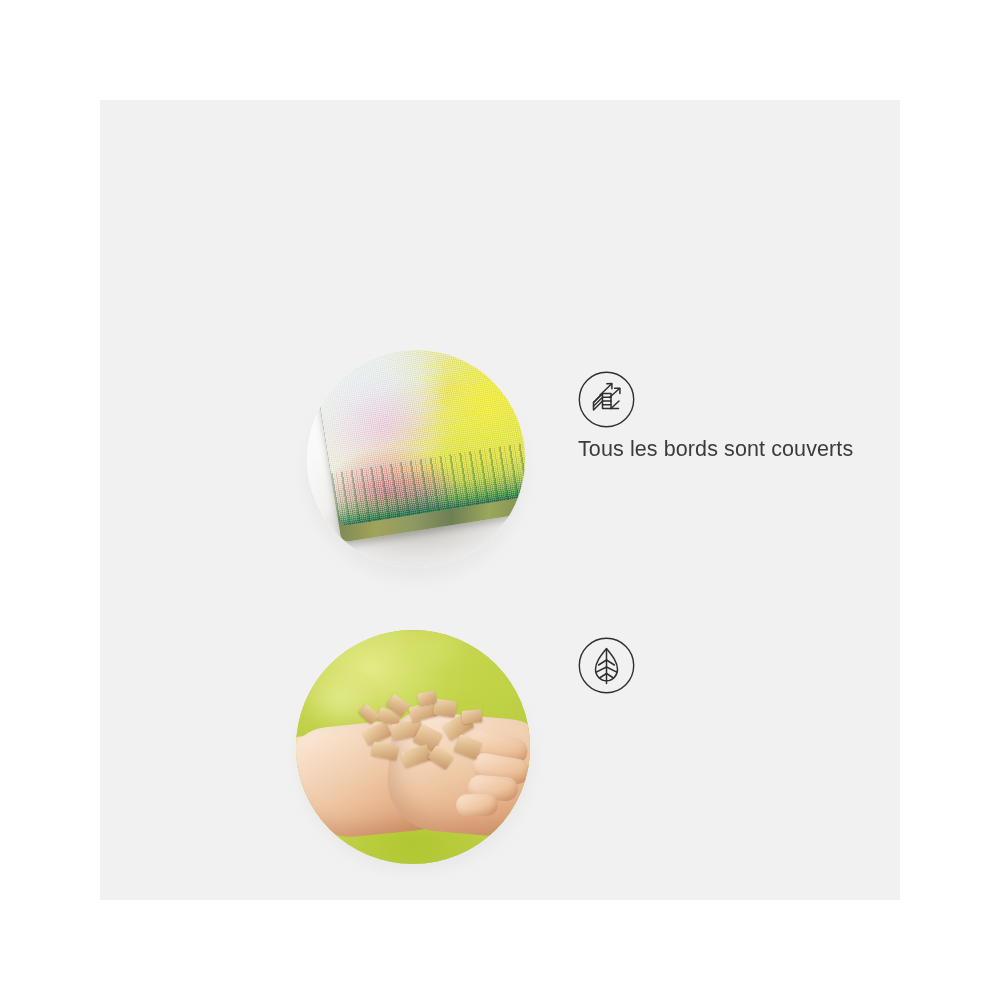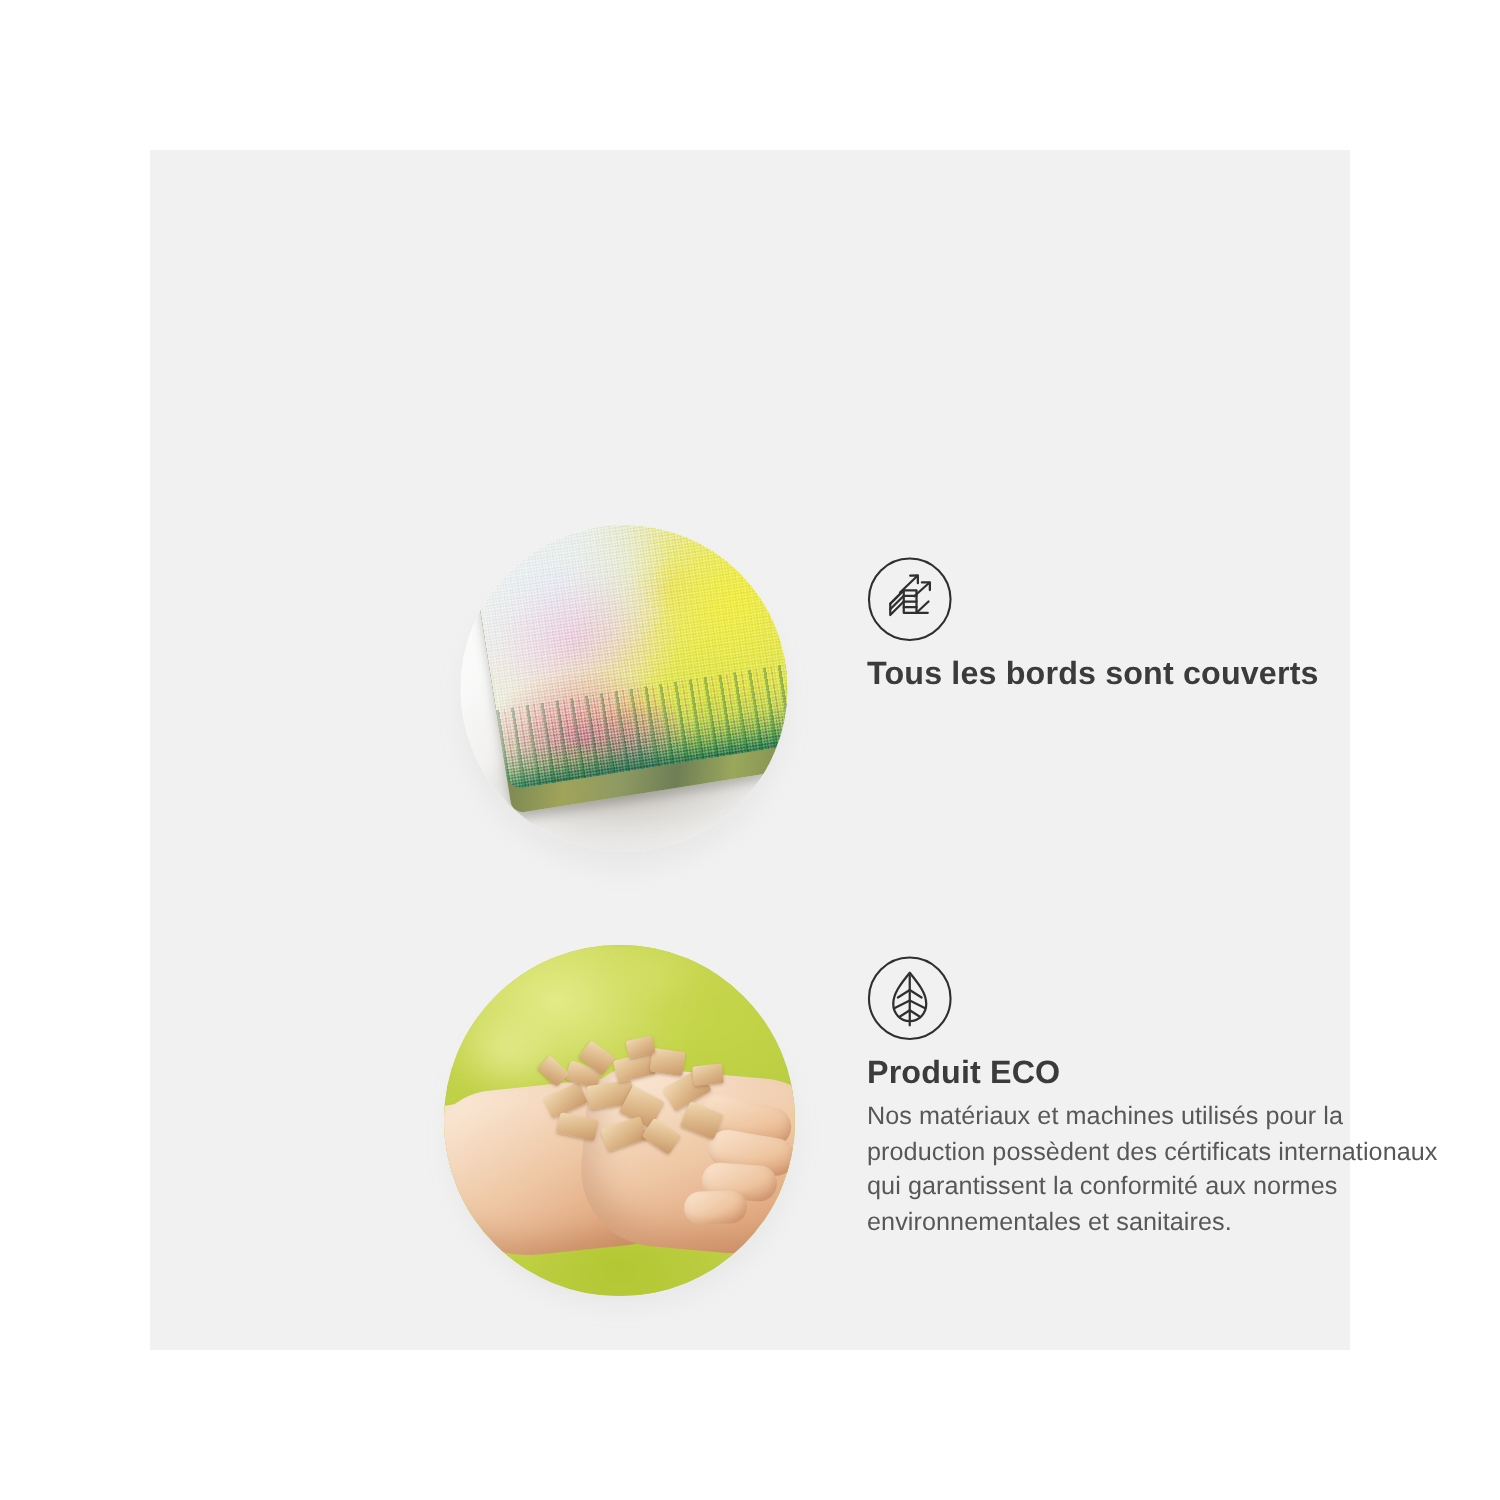--- a/index.html
+++ b/index.html
@@ -227,21 +227,21 @@
   #icon-eco    { left: 478px; top: 537px; }
 
   
   .feature-text { position: absolute; }
   #text-edges { left: 478px; top: 336px; width: 400px; }
   #text-eco   { left: 478px; top: 602px; width: 400px; }
 
   .feature-title {
     margin: 0 0 4px 0;
     font-size: 21.5px;
-    font-weight: bold;
+    font-weight: normal;
     line-height: 26px;
     color: #3b3b3b;
     letter-spacing: 0.1px;
   }
   .feature-body {
     margin: 0;
     font-size: 16.8px;
     line-height: 23.5px;
     color: #575757;
     letter-spacing: 0.05px;
@@ -343,19 +343,15 @@
         <path d="M28.5 23.0 L20.6 28.0"></path>
         <path d="M28.5 30.0 L18.2 35.2"></path>
         <path d="M28.5 36.5 L21.5 41.0"></path>
 
         <path d="M28.5 23.0 L36.4 28.0"></path>
         <path d="M28.5 30.0 L38.8 35.2"></path>
         <path d="M28.5 36.5 L35.5 41.0"></path>
       </svg>
     </div>
 
-    <div class="feature-text" id="text-eco">
-      <h2 class="feature-title">Produit ECO</h2>
-      <p class="feature-body">Nos matériaux et machines utilisés pour la production possèdent des cértificats internationaux qui garantissent la conformité aux normes environnementales et sanitaires.</p>
-    </div>
 
   </div>
 </div>
 
 </body></html>

